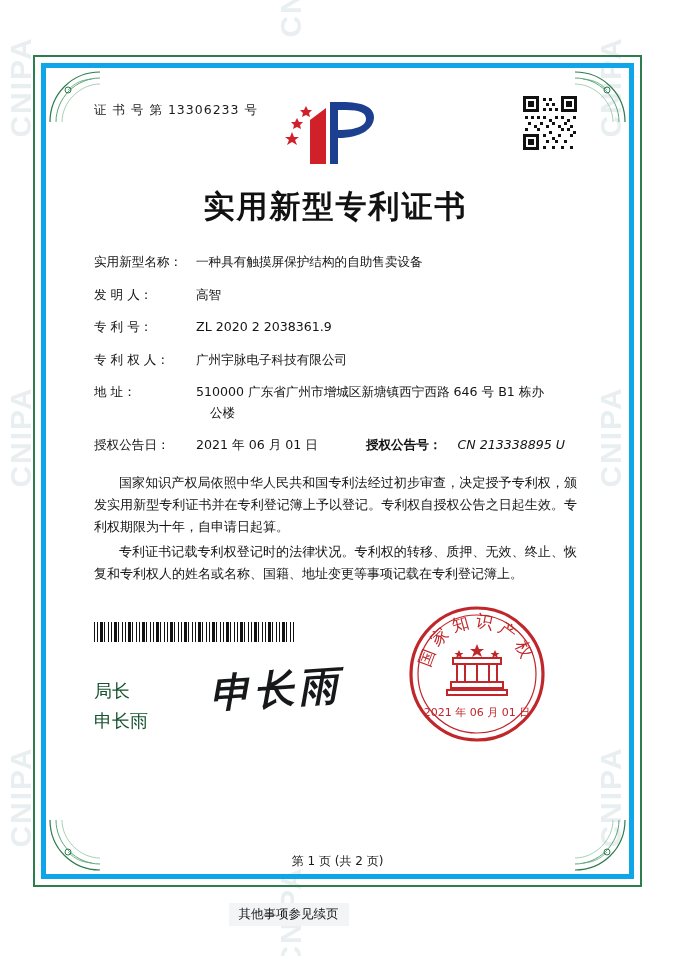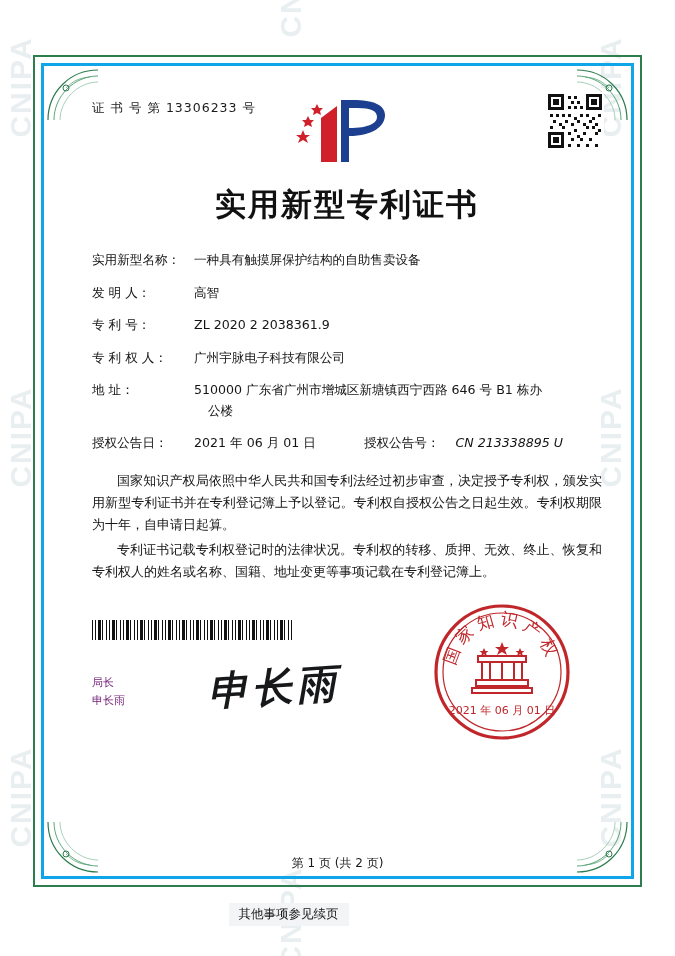--- a/index.html
+++ b/index.html
@@ -45,22 +45,22 @@
     box-sizing: border-box;
     border: 2px solid #2e7d4f;
     padding: 6px;
     background: transparent;
   }
   #cert-inner {
     position: relative;
     box-sizing: border-box;
     width: 100%;
     height: 100%;
-    border: 3px solid #0ea5e9;
-    padding: 22px 21px 10px 40px;
+    border: 5px solid #0ea5e9;
+    padding: 22px 44px 10px 40px;
   }
   
   .corner {
     position: absolute;
     width: 54px;
     height: 54px;
     pointer-events: none;
   }
   .corner svg { display:block; }
   .corner.tl { left: 2px;  top: 2px; }
@@ -129,20 +129,21 @@
     flex: 1;
   }
   .fvalue .cont {
     display: block;
     margin-top: 5px;
     margin-left: 14px;
   }
   .frow.inline .fvalue2label {
     margin-left: 44px;
     white-space: nowrap;
+    font-weight: bold;
   }
   .frow.inline .fvalue2 {
     margin-left: 12px;
     white-space: nowrap;
     font-style: italic;
   }
 
   
   .paras {
     padding: 2px 8px 0 8px;
@@ -172,23 +173,23 @@
   
   .sig-block {
     position: relative;
     margin-top: 26px;
     height: 70px;
   }
   .sig-label {
     position: absolute;
     left: 8px;
     top: 8px;
-    font-size: 11px;
+    font-size: 18px;
     line-height: 1.7;
-    color: #701a75;
+    color: #14532d;
   }
   .sig-hand {
     position: absolute;
     left: 124px;
     top: -6px;
     font-family: "DejaVu Serif", serif;
     font-size: 40px;
     font-style: italic;
     font-weight: bold;
     color: #16181a;

